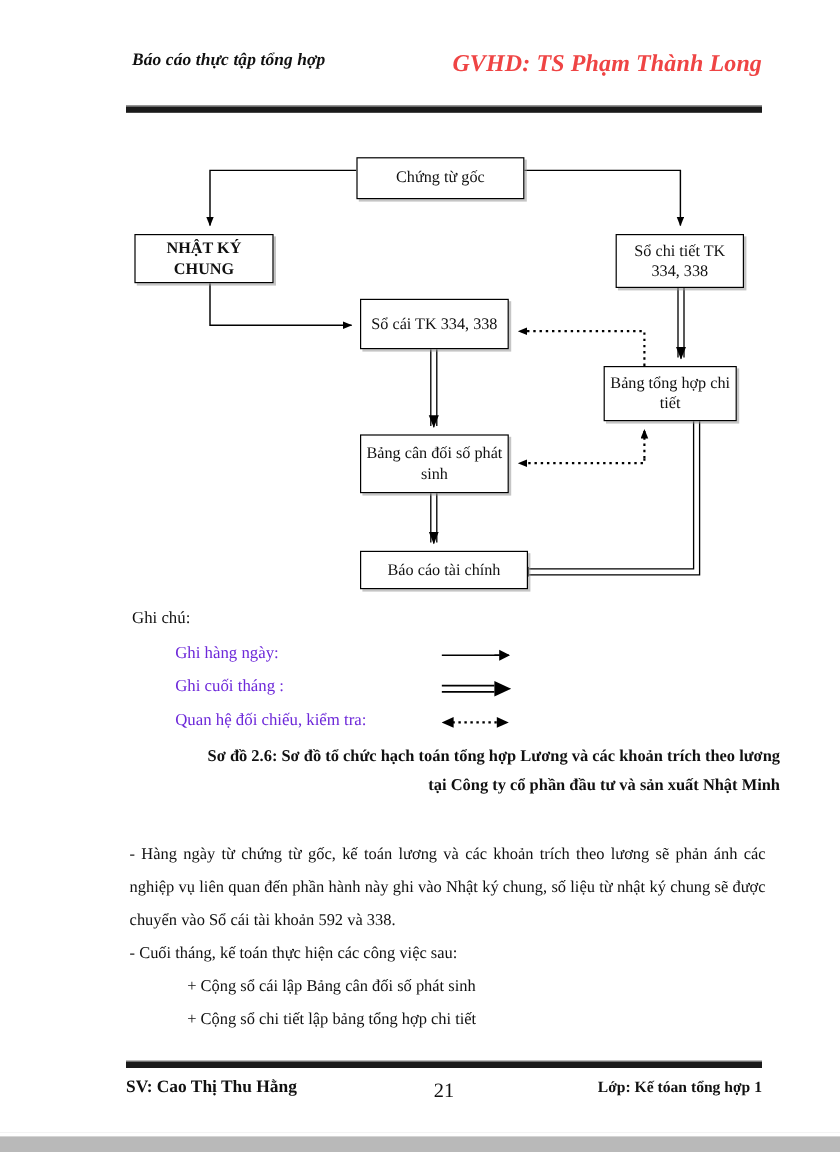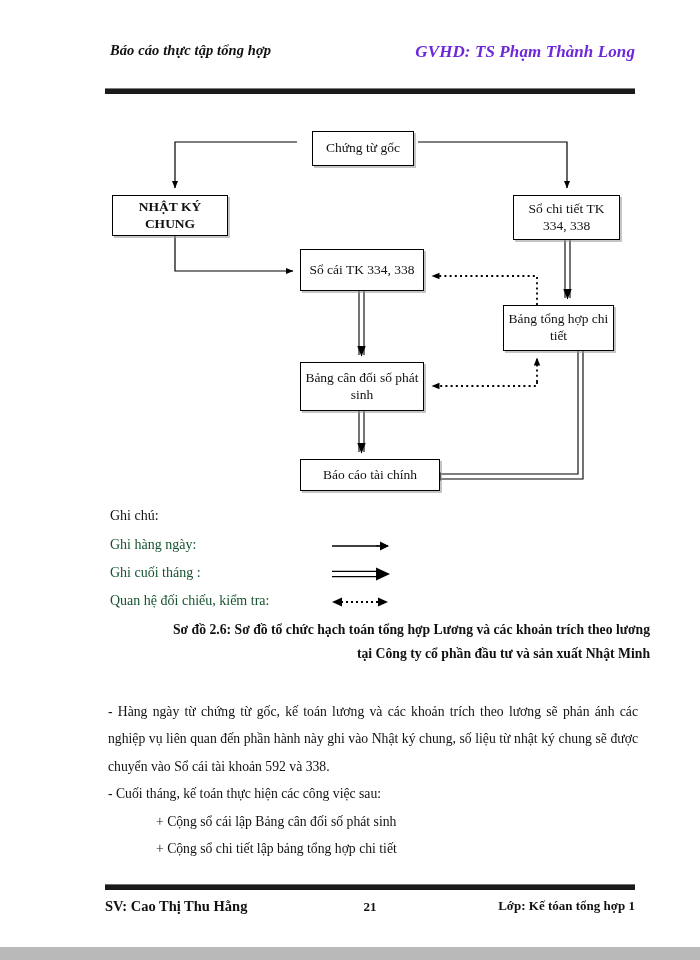--- a/index.html
+++ b/index.html
@@ -55,22 +55,22 @@
     font-weight: bold;
     font-size: 14.5px;
     color: #111;
     letter-spacing: .1px;
   }
   .header-right {
     position: absolute;
     right: 0; top: 0;
     font-style: italic;
     font-weight: bold;
-    font-size: 17px;
-    color: #6d28d9;
+    font-size: 20px;
+    color: #ef4444;
     letter-spacing: .1px;
   }
   .header-rule {
     position: absolute;
     left: 105px;
     top: 88px;
     width: 530px;
     height: 5px;
     background: #1a1a1a;
     border-top: 1px solid #7d7d7d;
@@ -95,21 +95,21 @@
     display: flex;
     align-items: center;
     justify-content: center;
     text-align: center;
     font-size: 13.5px;
     line-height: 1.25;
     color: #111;
     padding: 2px 4px;
   }
 
-  #box-chungtugoc  { left: 312px; top: 131px; width: 102px; height: 35px; }
+  #box-chungtugoc  { left: 297px; top: 131px; width: 140px; height: 35px; }
   #box-nhatkychung { left: 112px; top: 195px; width: 116px; height: 41px; font-weight: bold; }
   #box-sochitiet   { left: 513px; top: 195px; width: 107px; height: 45px; }
   #box-socai       { left: 300px; top: 249px; width: 124px; height: 42px; }
   #box-bangtonghop { left: 503px; top: 305px; width: 111px; height: 46px; }
   #box-bangcandoi  { left: 300px; top: 362px; width: 124px; height: 49px; }
   #box-baocao      { left: 300px; top: 459px; width: 140px; height: 32px; }
 
   
   .legend {
     position: absolute;
@@ -120,21 +120,22 @@
   .legend-title {
     font-weight: normal;
     font-size: 14px;
     color: #111;
     margin-bottom: 13px;
   }
   .legend-row {
     position: relative;
     height: 28px;
     font-size: 14px;
-    color: #14532d;
+    color: #6d28d9;
+    margin-left: 36px;
   }
   .legend-label { position: absolute; left: 0; top: 0; }
   .legend-art   { position: absolute; left: 222px; top: 2px; }
 
   
   .caption {
     position: absolute;
     left: 100px;
     top: 618px;
     width: 550px;
@@ -184,21 +185,21 @@
     width: 530px;
     height: 24px;
   }
   .footer-left {
     position: absolute; left: 0; top: 0;
     font-weight: bold; font-size: 14.5px; color: #111;
   }
   .footer-center {
     position: absolute; left: 50%; top: 1px;
     transform: translateX(-50%);
-    font-size: 13px; color: #111; font-weight: bold;
+    font-size: 17px; color: #111;
   }
   .footer-right {
     position: absolute; right: 0; top: 0;
     font-weight: bold; font-size: 13px; color: #111;
   }
 </style>
 </head>
 <body>
 
 <div class="page">

